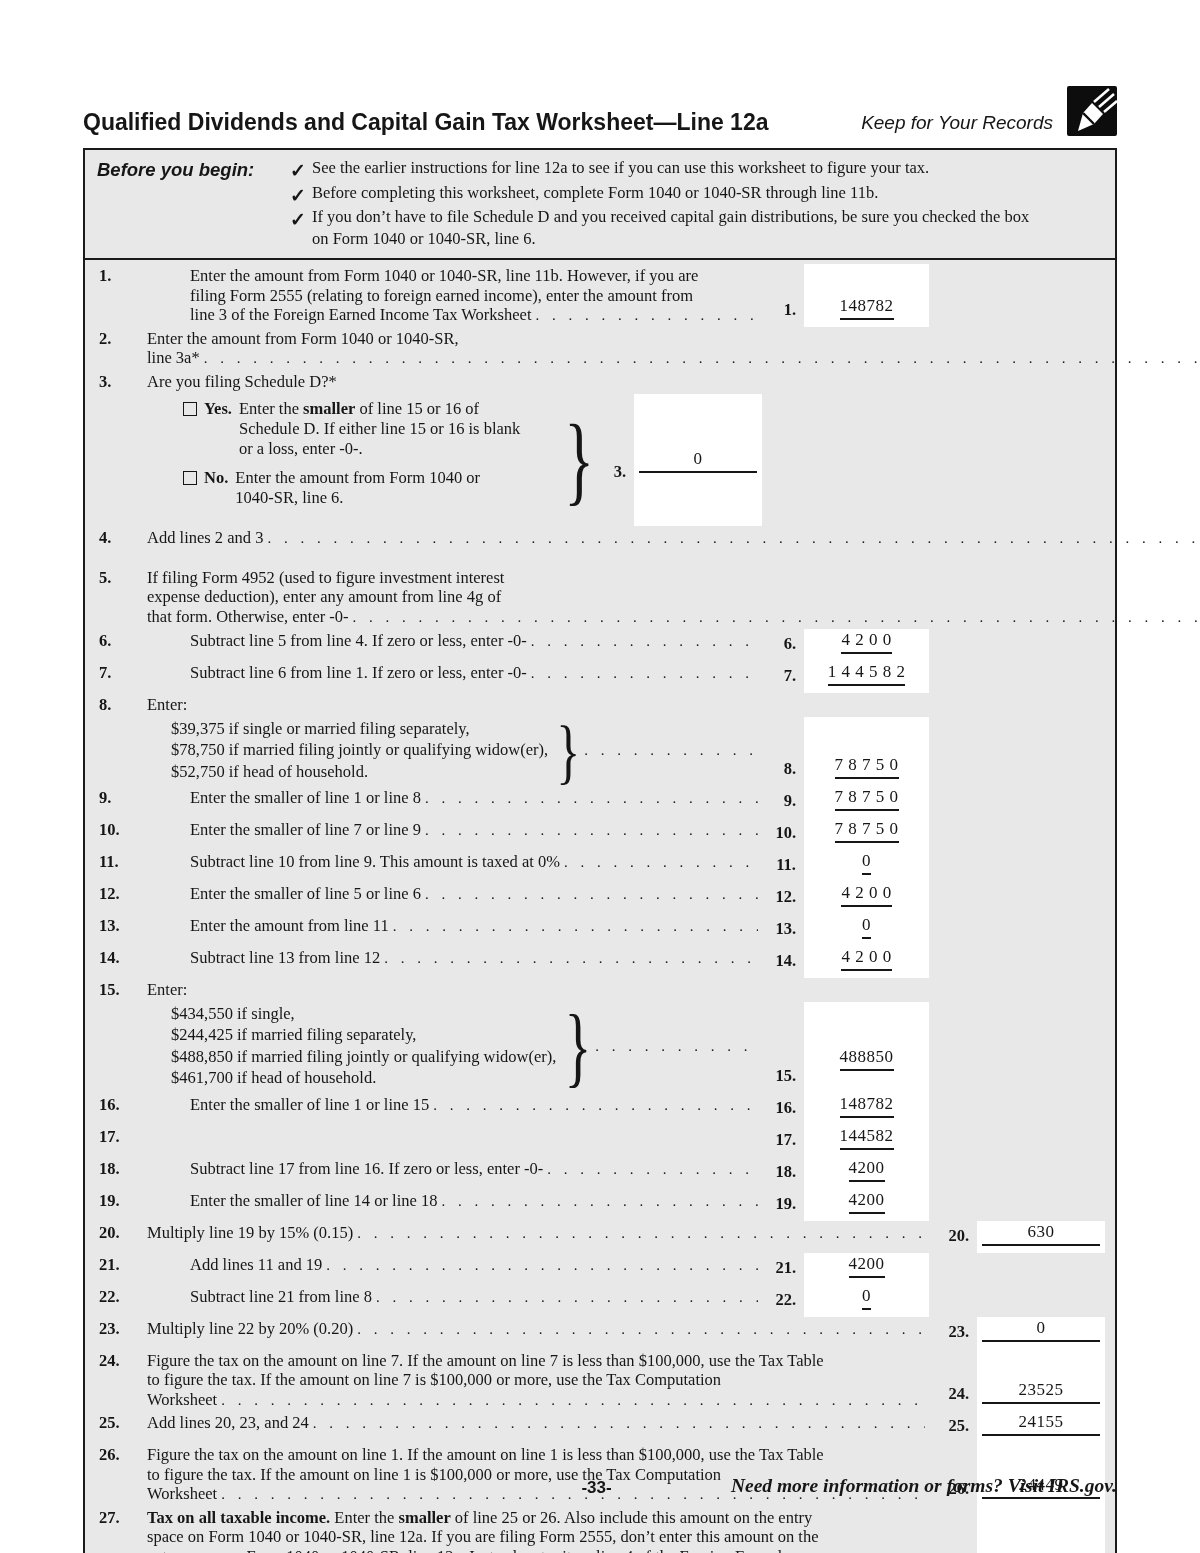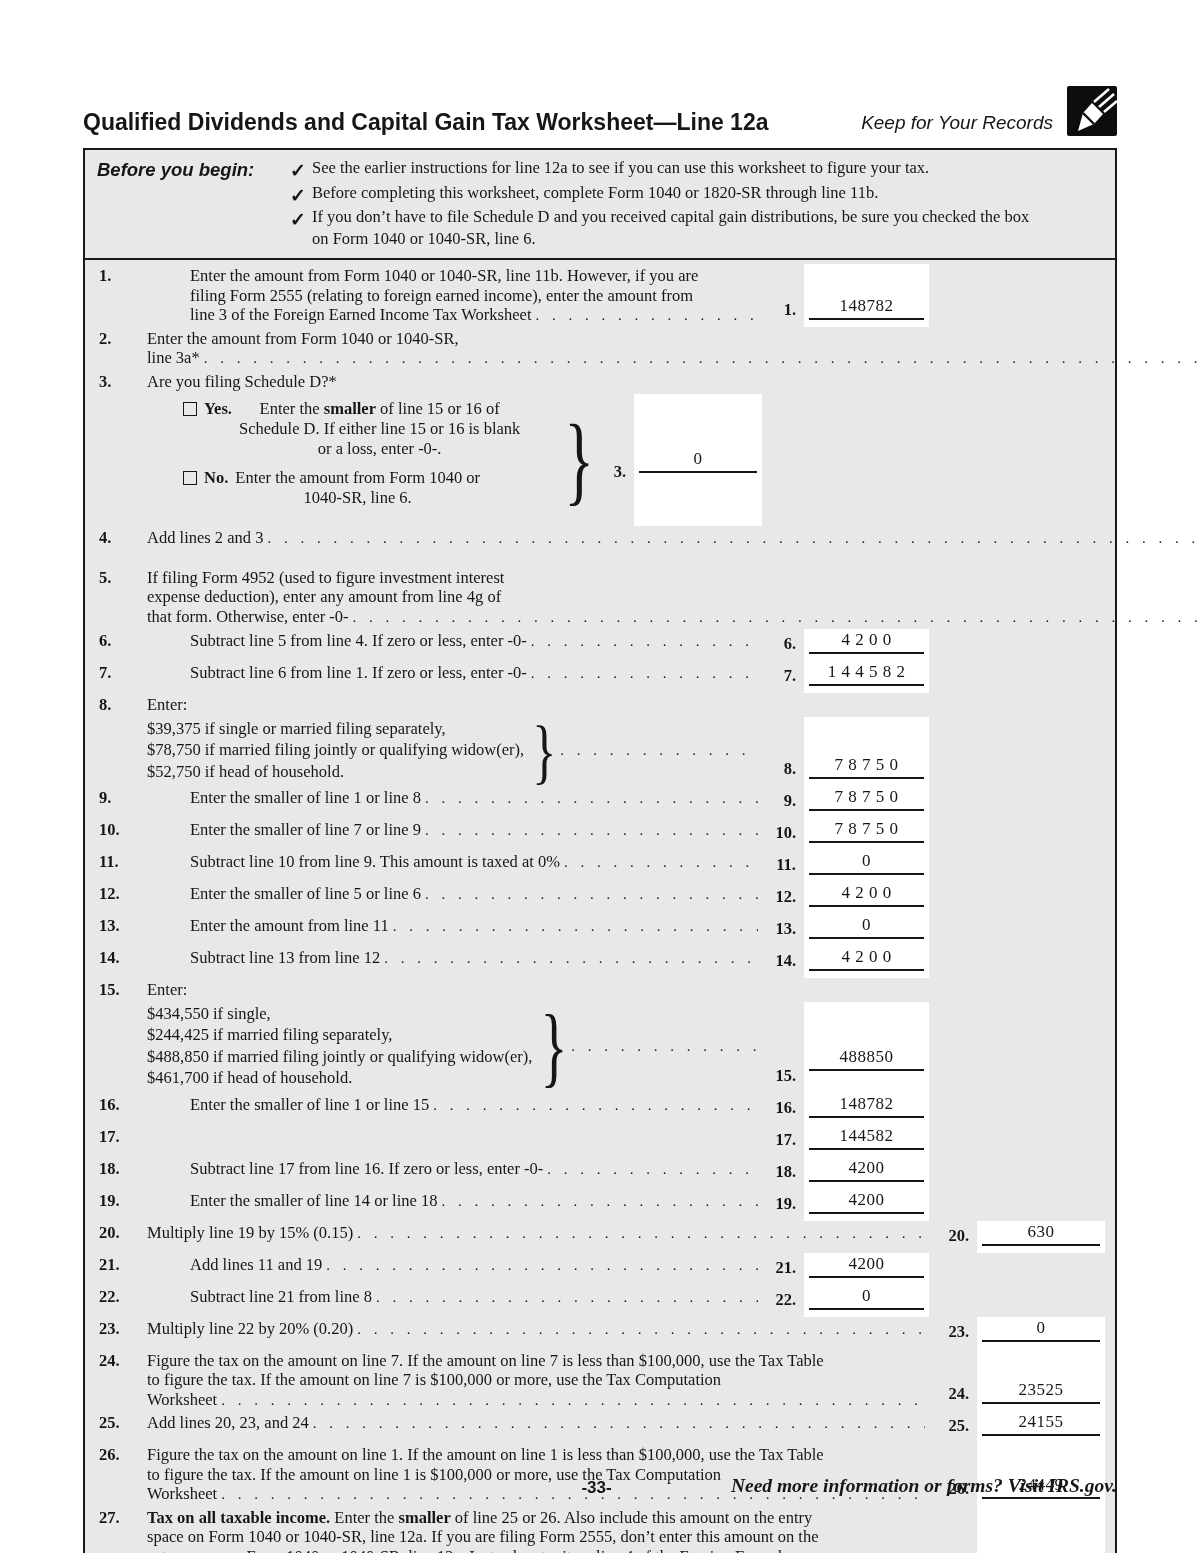--- a/index.html
+++ b/index.html
@@ -31,44 +31,44 @@
   .w2{grid-column:2/3;}.w24{grid-column:2/5;margin-left:43px;}.w26{grid-column:2/7;}
   .pre{white-space:pre-line;}
   .pre:empty{display:none;}
   .lastline{display:flex;align-items:flex-start;}
   .leader{flex:1;overflow:hidden;white-space:nowrap;min-width:0;margin:0 4px;}
   .leader::after{content:". . . . . . . . . . . . . . . . . . . . . . . . . . . . . . . . . . . . . . . . . . . . . . . . . . . . . . . . . . . . . . . . . . . . . . . . . . . . . . . . . . . . . . . . . . . . . . . . . . . . . . . . . . . .";
        letter-spacing:4.5px;font-size:15px;}
   .vlabel{font-weight:bold;font-size:16.5px;text-align:right;align-self:end;padding:0 8px 7px 0;white-space:nowrap;}
   .la{grid-column:3;}.lb{grid-column:5;}.lc{grid-column:7;}
   .cell{background:#fff;display:flex;flex-direction:column;justify-content:flex-end;}
-  .ca{grid-column:4;}.cb{grid-column:6;}.cc{grid-column:8;}
+  .ca{grid-column:4;}.cb{grid-column:6;align-items:center;}.cc{grid-column:8;}
   .val{border-bottom:2.2px solid #161616;margin:0 5px 7px 5px;padding:1px 0 2px;
        text-align:center;font-size:17px;letter-spacing:0.5px;}
   .lift .val{margin-bottom:22px;}
 
   .q{grid-column:2/-1;grid-row:1;font-size:16.5px;padding:2px 0;}
   .r1{grid-row:1;}.r2{grid-row:2;}
 
   
-  .opts{grid-column:2/3;grid-row:2;display:flex;padding:5px 0 8px 36px;text-align:center;}
+  .opts{grid-column:2/3;grid-row:2;display:flex;padding:5px 0 8px 36px;}
   .optcol{flex:1;}
   .opt{display:flex;margin-bottom:10px;font-size:16.5px;line-height:1.2;}
   .chk{flex:0 0 14px;width:14px;height:14px;border:1.7px solid #161616;margin:3px 7px 0 0;box-sizing:border-box;}
   .olabel{font-weight:bold;margin-right:7px;white-space:nowrap;}
   .otext{white-space:pre-line;}
   .brace{align-self:center;line-height:1;font-weight:400;}
   .b3{font-size:62px;transform:scaleY(1.6);margin-left:2px;}
   .cellmid{justify-content:center;}
   .cellmid .val{margin-bottom:0;}
   .labmid{align-self:center;padding-bottom:0;transform:translateY(12px);}
 
   
   .amtw{grid-column:2/5;grid-row:2;display:flex;padding:1px 0 4px;}
-  .amounts{white-space:pre-line;font-size:16.5px;line-height:1.3;}
+  .amounts{white-space:pre-line;font-size:16.5px;line-height:1.3;margin-left:24px;}
   .b8{font-size:50px;transform:scaleY(1.45);margin-left:8px;}
   .b15{font-size:56px;transform:scaleY(1.6);margin-left:8px;}
   .amtw .leader{align-self:center;}
   .b{font-weight:bold;}
 
   
   .footer{position:absolute;left:83px;width:1034px;top:1478px;height:34px;}
   .pageno{position:absolute;left:0;right:7px;text-align:center;font-family:"Liberation Sans",sans-serif;font-weight:bold;font-size:17px;}
   .visit{position:absolute;right:0;top:-3px;font-weight:bold;font-style:italic;font-size:19.5px;}
 </style>
@@ -95,21 +95,21 @@
 
   <div class="byb">
     <div class="byb-label">Before you begin:</div>
     <div class="byb-items">
       <div class="byb-item">
         <span class="check">✓</span>
         <span class="itext">See the earlier instructions for line 12a to see if you can use this worksheet to figure your tax.</span>
       </div>
       <div class="byb-item">
         <span class="check">✓</span>
-        <span class="itext">Before completing this worksheet, complete Form 1040 or 1820-SR through line 11b.</span>
+        <span class="itext">Before completing this worksheet, complete Form 1040 or 1040-SR through line 11b.</span>
       </div>
       <div class="byb-item">
         <span class="check">✓</span>
         <span class="itext">If you don’t have to file Schedule D and you received capital gain distributions, be sure you checked the box
 on Form 1040 or 1040-SR, line 6.</span>
       </div>
     </div>
   </div>
 
   <div class="rows">

